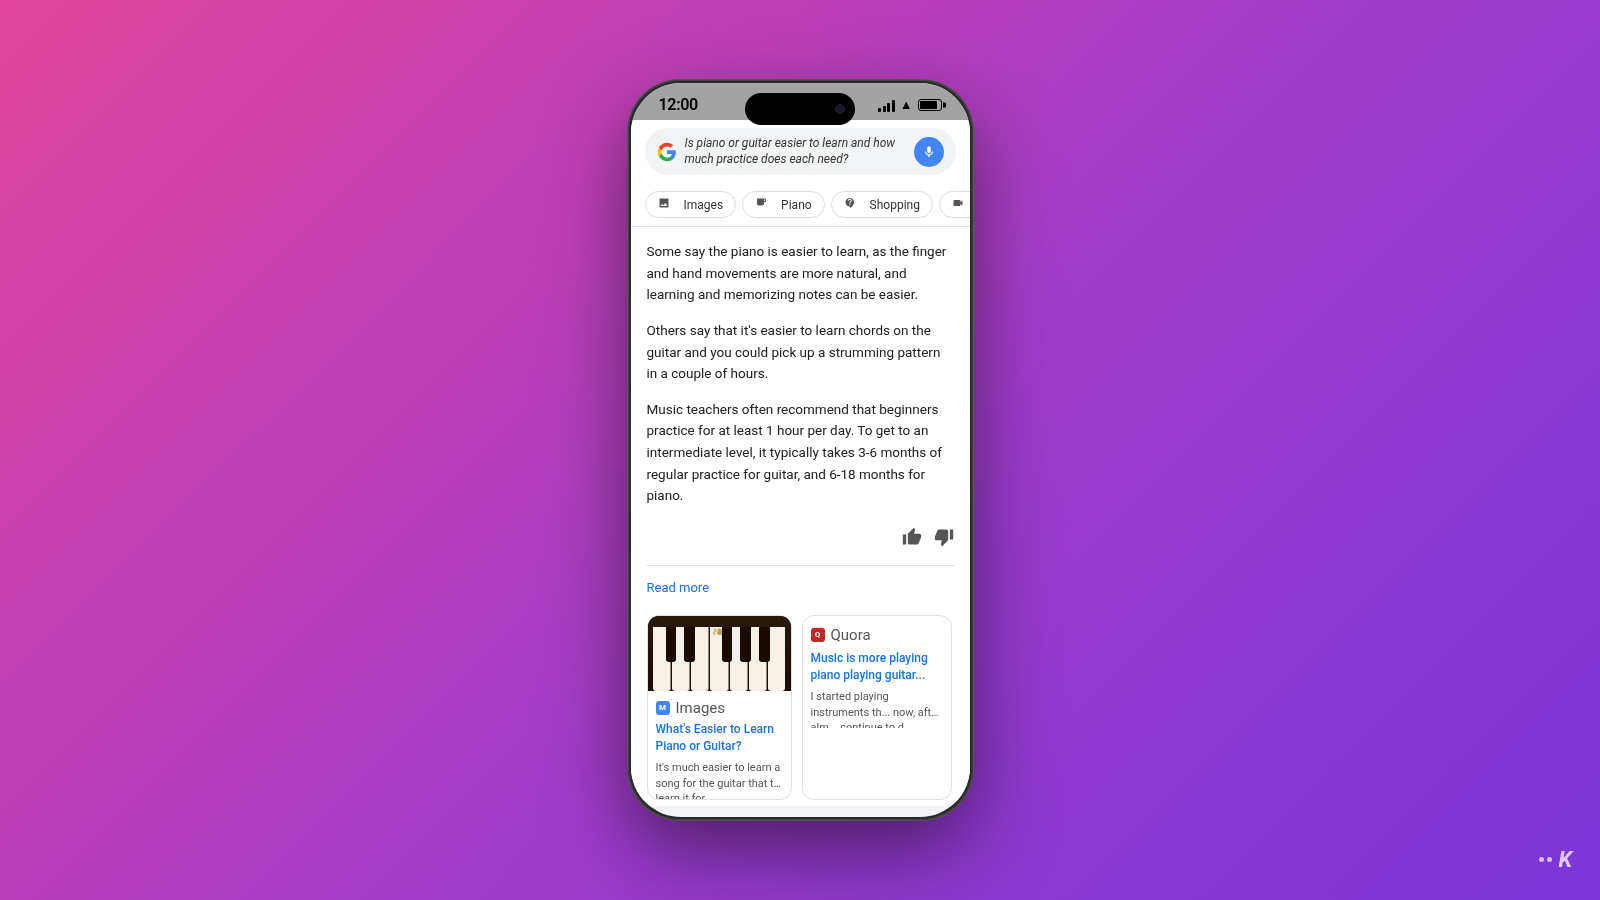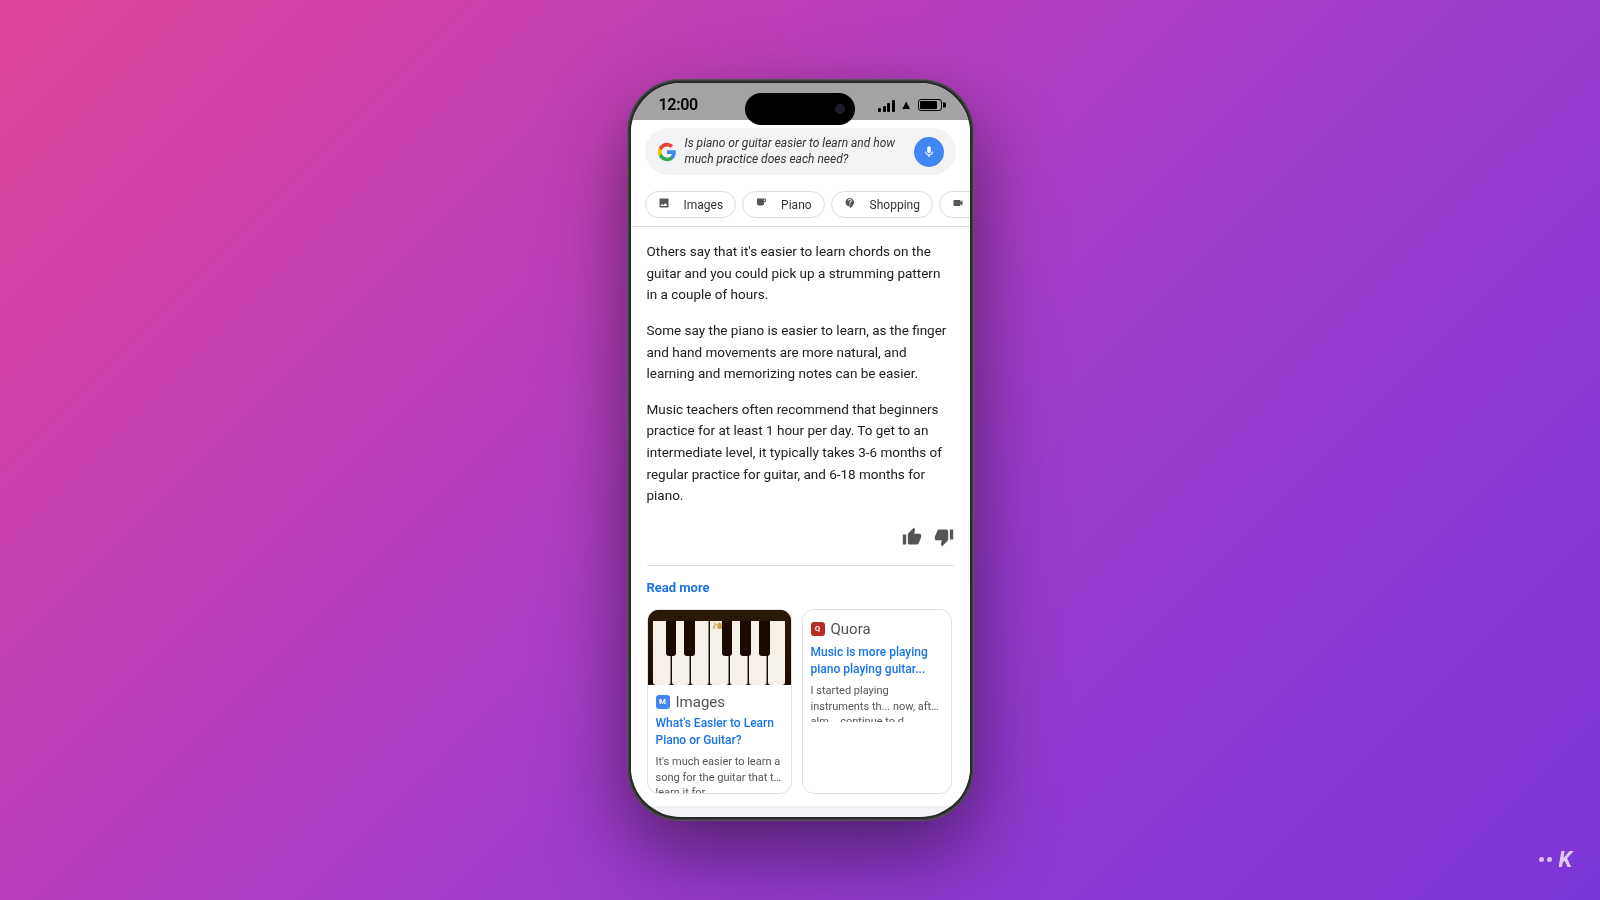--- a/index.html
+++ b/index.html
@@ -230,22 +230,21 @@
       font-size: 18px;
       cursor: pointer;
       color: #555;
     }
 
     .read-more {
       font-size: 13px;
       color: #1a73e8;
       cursor: pointer;
       display: block;
-      margin-bottom: 14px;
-      font-weight: bold;
+      margin-bottom: 20px;
     }
 
     
     .source-cards {
       display: flex;
       gap: 10px;
       overflow: hidden;
     }
 
     .source-card {
@@ -435,22 +434,22 @@
           <svg width="12" height="12" viewBox="0 0 24 24" fill="#555">
               <path d="M17 10.5V7c0-.55-.45-1-1-1H4c-.55 0-1 .45-1 1v10c0 .55.45 1 1 1h12c.55 0 1-.45 1-1v-3.5l4 4v-11l-4 4z"></path>
             </svg>
         </span>
         <span>Vide...</span>
       </div>
     </div>
 
     <div class="content">
 
+      <p class="answer-text">Some say the piano is easier to learn, as the finger and hand movements are more natural, and learning and memorizing notes can be easier.</p>
       <p class="answer-text">Others say that it's easier to learn chords on the guitar and you could pick up a strumming pattern in a couple of hours.</p>
-      <p class="answer-text">Some say the piano is easier to learn, as the finger and hand movements are more natural, and learning and memorizing notes can be easier.</p>
       <p class="answer-text">Music teachers often recommend that beginners practice for at least 1 hour per day. To get to an intermediate level, it typically takes 3-6 months of regular practice for guitar, and 6-18 months for piano.</p>
 
       <div class="feedback-row">
         <span class="feedback-btn">
           <svg width="20" height="20" viewBox="0 0 24 24" fill="#555">
               <path d="M1 21h4V9H1v12zm22-11c0-1.1-.9-2-2-2h-6.31l.95-4.57.03-.32c0-.41-.17-.79-.44-1.06L14.17 1 7.59 7.59C7.22 7.95 7 8.45 7 9v10c0 1.1.9 2 2 2h9c.83 0 1.54-.5 1.84-1.22l3.02-7.05c.09-.23.14-.47.14-.73v-1.91l-.01-.01L23 10z"></path>
             </svg>
         </span>
         <span class="feedback-btn">
           <svg width="20" height="20" viewBox="0 0 24 24" fill="#555">

